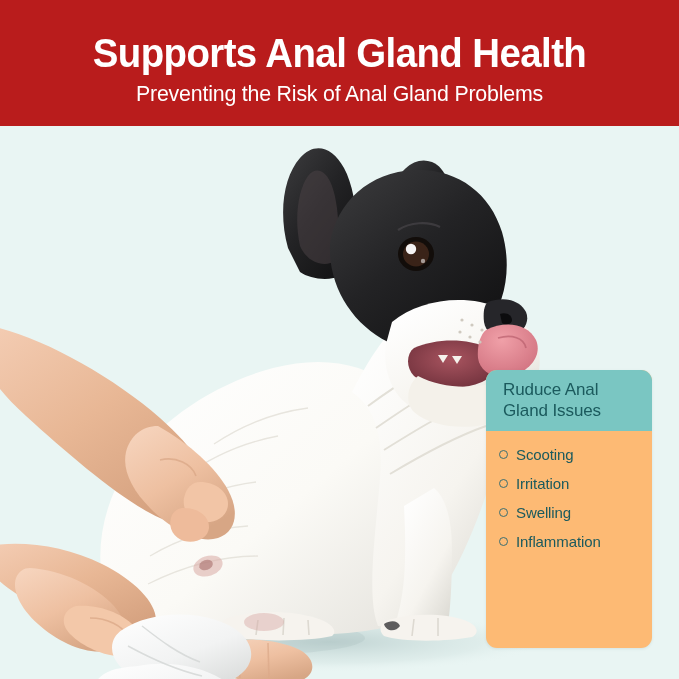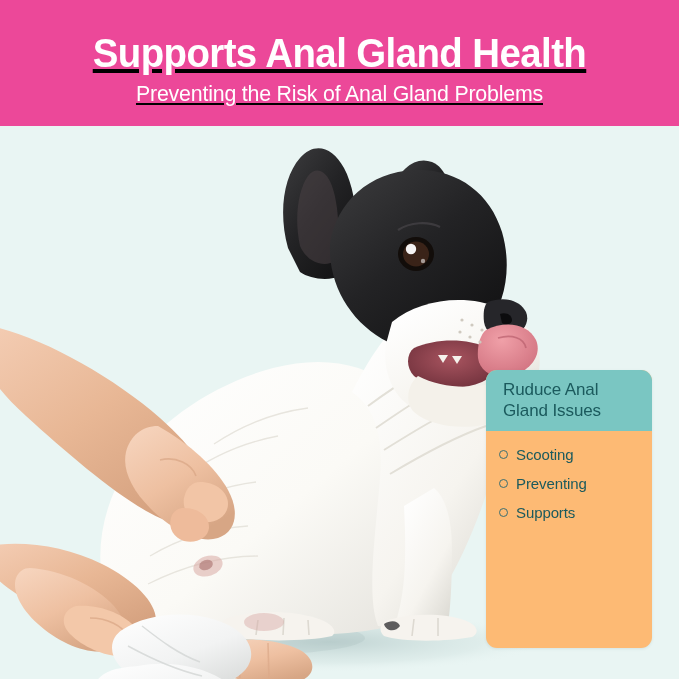--- a/index.html
+++ b/index.html
@@ -19,24 +19,23 @@
     background: #e9f5f3;
   }
 
   
   .banner {
     position: absolute;
     left: 0;
     top: 0;
     width: 679px;
     height: 140px;
-    background: #ec4899;
+    background: #b91c1c;
     text-align: center;
     box-sizing: border-box;
-    text-decoration: underline;
   }
   .banner-title {
     margin: 0;
     padding-top: 31px;
     color: #ffffff;
     font-size: 40px;
     line-height: 44px;
     font-weight: 700;
     letter-spacing: -0.6px;
     transform: scaleX(0.96);
@@ -339,22 +338,26 @@
     <div class="benefits-header">
       <h2 class="benefits-header-title">Ruduce Anal Gland Issues</h2>
     </div>
     <ul class="benefits-list">
       <li class="benefit-item">
         <span class="benefit-bullet"></span>
         <span class="benefit-label">Scooting</span>
       </li>
       <li class="benefit-item">
         <span class="benefit-bullet"></span>
-        <span class="benefit-label">Preventing</span>
+        <span class="benefit-label">Irritation</span>
       </li>
       <li class="benefit-item">
         <span class="benefit-bullet"></span>
-        <span class="benefit-label">Supports</span>
+        <span class="benefit-label">Swelling</span>
+      </li>
+      <li class="benefit-item">
+        <span class="benefit-bullet"></span>
+        <span class="benefit-label">Inflammation</span>
       </li>
     </ul>
   </div>
 
 </div>
 
 </body></html>

